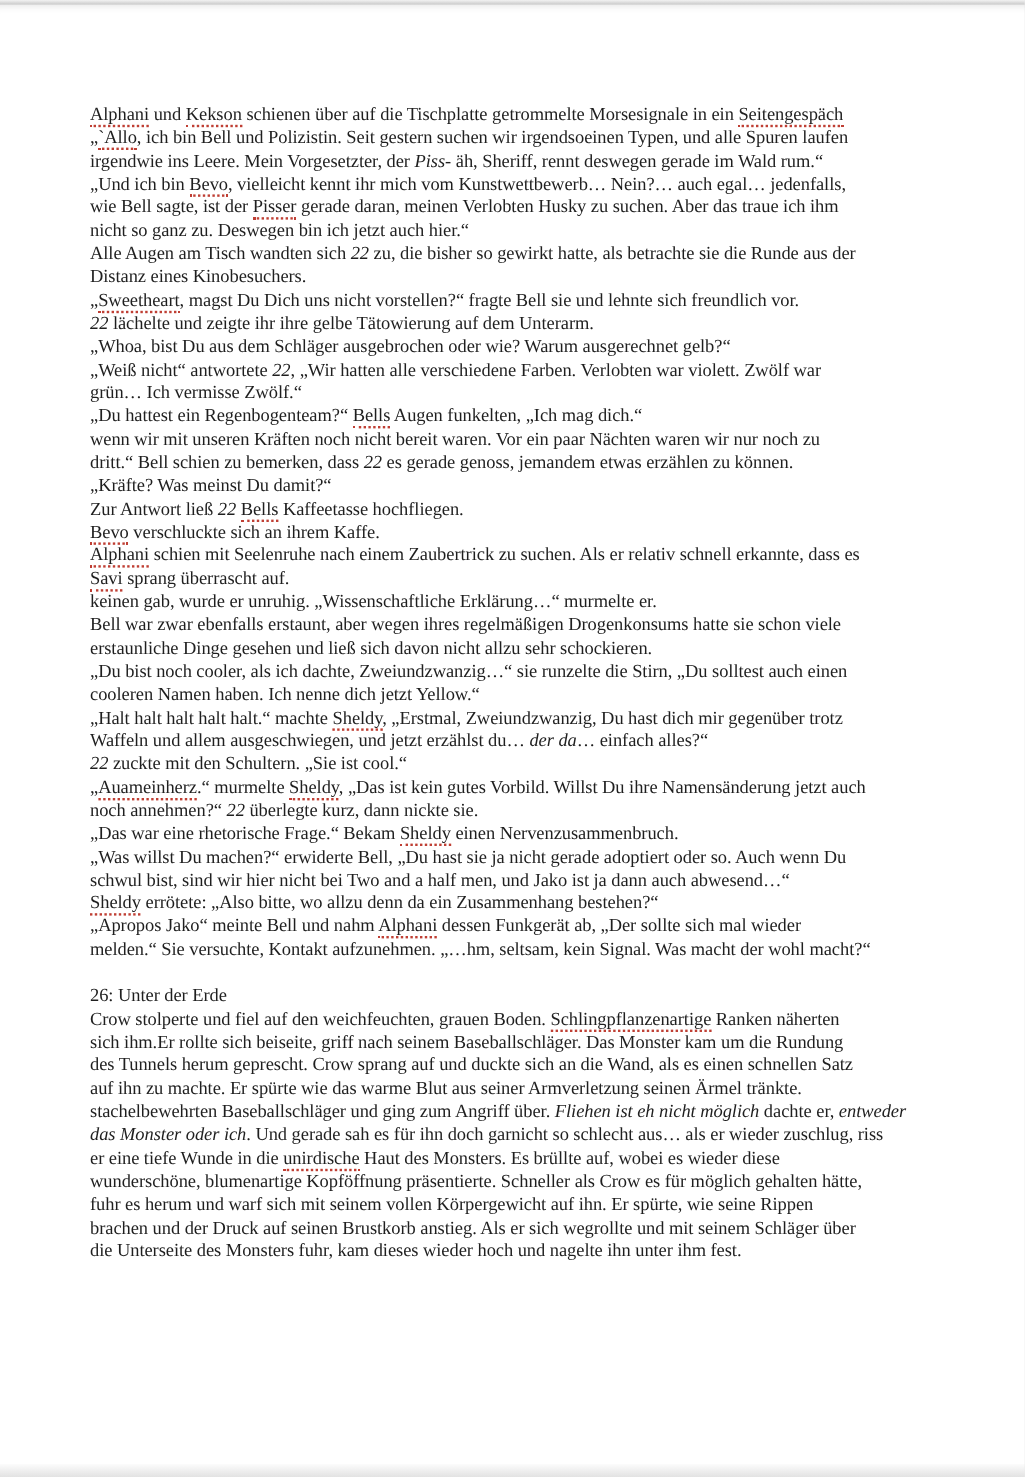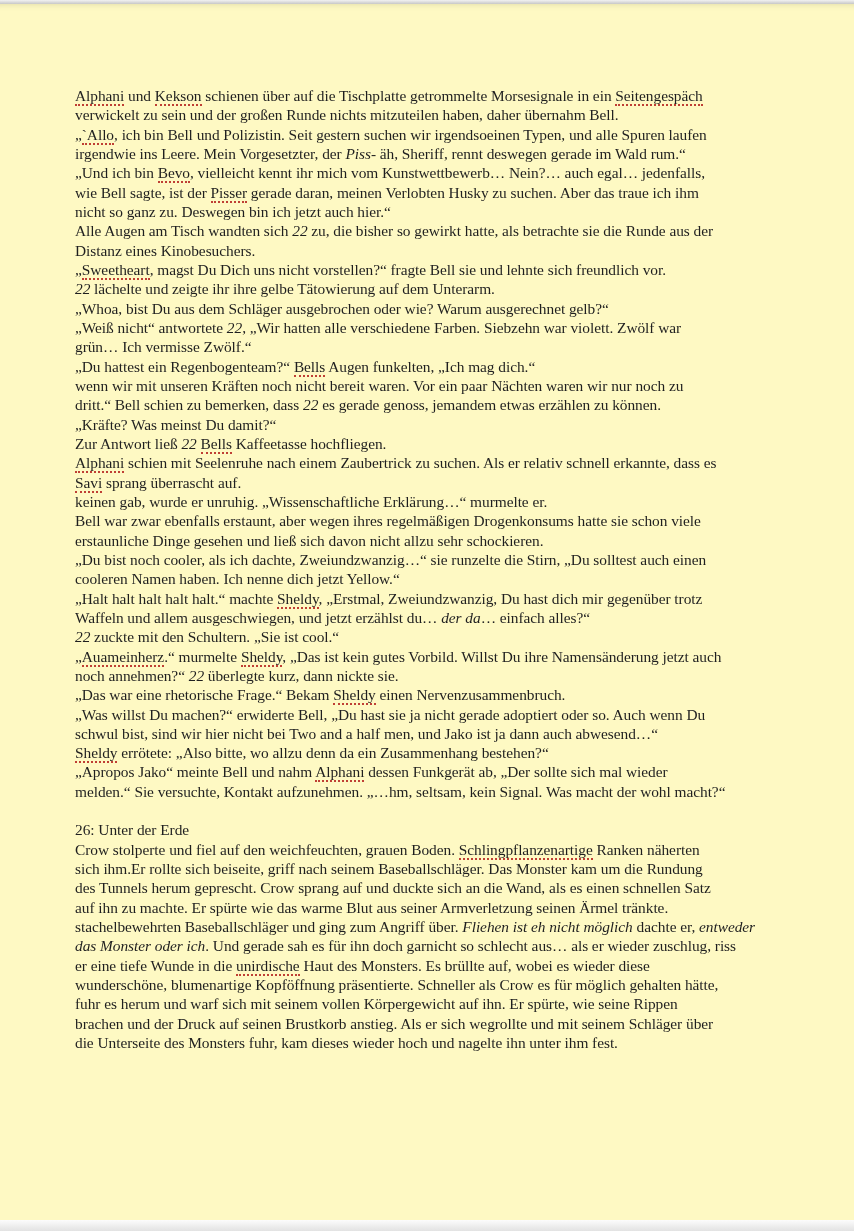--- a/index.html
+++ b/index.html
@@ -19,21 +19,21 @@
     display: flex;
     flex-direction: column;
   }
   .top-strip {
     height: 4px;
     background: linear-gradient(#f2f2f2, #c7c7c7);
     flex: 0 0 auto;
   }
   .page {
     flex: 1 1 auto;
-    background: #fef9c3;
+    background: #ffffff;
     box-shadow: inset 0 7px 7px -7px rgba(0,0,0,0.14);
     position: relative;
   }
   .content {
     padding: 82px 66px 0 75px;
     color: #1f1f1f;
   }
   .line {
     white-space: pre;
     font-size: 15.4px;
@@ -52,38 +52,38 @@
   }
 </style>
 </head>
 <body>
 
 <div class="viewport">
   <div class="top-strip"></div>
   <div class="page">
     <div class="content">
         <div class="line"><span class="msp">Alphani</span><span> und </span><span class="msp">Kekson</span><span> schienen über auf die Tischplatte getrommelte Morsesignale in ein </span><span class="msp">Seitengespäch</span></div>
-        <div class="line"><span>verwickelt zu sein und der großen Runde nichts mitzuteilen haben, daher übernahm Bell.</span></div>
         <div class="line"><span>„</span><span class="msp">`Allo</span><span>, ich bin Bell und Polizistin. Seit gestern suchen wir irgendsoeinen Typen, und alle Spuren laufen</span></div>
         <div class="line"><span>irgendwie ins Leere. Mein Vorgesetzter, der </span><span class="it">Piss-</span><span> äh, Sheriff, rennt deswegen gerade im Wald rum.“</span></div>
         <div class="line"><span>„Und ich bin </span><span class="msp">Bevo</span><span>, vielleicht kennt ihr mich vom Kunstwettbewerb… Nein?… auch egal… jedenfalls,</span></div>
         <div class="line"><span>wie Bell sagte, ist der </span><span class="msp">Pisser</span><span> gerade daran, meinen Verlobten Husky zu suchen. Aber das traue ich ihm</span></div>
         <div class="line"><span>nicht so ganz zu. Deswegen bin ich jetzt auch hier.“</span></div>
         <div class="line"><span>Alle Augen am Tisch wandten sich </span><span class="it">22</span><span> zu, die bisher so gewirkt hatte, als betrachte sie die Runde aus der</span></div>
         <div class="line"><span>Distanz eines Kinobesuchers.</span></div>
         <div class="line"><span>„</span><span class="msp">Sweetheart</span><span>, magst Du Dich uns nicht vorstellen?“ fragte Bell sie und lehnte sich freundlich vor.</span></div>
         <div class="line"><span class="it">22</span><span> lächelte und zeigte ihr ihre gelbe Tätowierung auf dem Unterarm.</span></div>
         <div class="line"><span>„Whoa, bist Du aus dem Schläger ausgebrochen oder wie? Warum ausgerechnet gelb?“</span></div>
-        <div class="line"><span>„Weiß nicht“ antwortete </span><span class="it">22</span><span>, „Wir hatten alle verschiedene Farben. Siebzehn war violett. Zwölf war</span></div>
+        <div class="line"><span>„Weiß nicht“ antwortete </span><span class="it">22</span><span>, „Wir hatten alle verschiedene Farben. Verlobten war violett. Zwölf war</span></div>
         <div class="line"><span>grün… Ich vermisse Zwölf.“</span></div>
         <div class="line"><span>„Du hattest ein Regenbogenteam?“ </span><span class="msp">Bells</span><span> Augen funkelten, „Ich mag dich.“</span></div>
         <div class="line"><span>wenn wir mit unseren Kräften noch nicht bereit waren. Vor ein paar Nächten waren wir nur noch zu</span></div>
         <div class="line"><span>dritt.“ Bell schien zu bemerken, dass </span><span class="it">22</span><span> es gerade genoss, jemandem etwas erzählen zu können.</span></div>
         <div class="line"><span>„Kräfte? Was meinst Du damit?“</span></div>
         <div class="line"><span>Zur Antwort ließ </span><span class="it">22</span><span> </span><span class="msp">Bells</span><span> Kaffeetasse hochfliegen.</span></div>
+        <div class="line"><span class="msp">Bevo</span><span> verschluckte sich an ihrem Kaffe.</span></div>
         <div class="line"><span class="msp">Alphani</span><span> schien mit Seelenruhe nach einem Zaubertrick zu suchen. Als er relativ schnell erkannte, dass es</span></div>
         <div class="line"><span class="msp">Savi</span><span> sprang überrascht auf.</span></div>
         <div class="line"><span>keinen gab, wurde er unruhig. „Wissenschaftliche Erklärung…“ murmelte er.</span></div>
         <div class="line"><span>Bell war zwar ebenfalls erstaunt, aber wegen ihres regelmäßigen Drogenkonsums hatte sie schon viele</span></div>
         <div class="line"><span>erstaunliche Dinge gesehen und ließ sich davon nicht allzu sehr schockieren.</span></div>
         <div class="line"><span>„Du bist noch cooler, als ich dachte, Zweiundzwanzig…“ sie runzelte die Stirn, „Du solltest auch einen</span></div>
         <div class="line"><span>cooleren Namen haben. Ich nenne dich jetzt Yellow.“</span></div>
         <div class="line"><span>„Halt halt halt halt halt.“ machte </span><span class="msp">Sheldy</span><span>, „Erstmal, Zweiundzwanzig, Du hast dich mir gegenüber trotz</span></div>
         <div class="line"><span>Waffeln und allem ausgeschwiegen, und jetzt erzählst du… </span><span class="it">der da</span><span>… einfach alles?“</span></div>
         <div class="line"><span class="it">22</span><span> zuckte mit den Schultern. „Sie ist cool.“</span></div>

